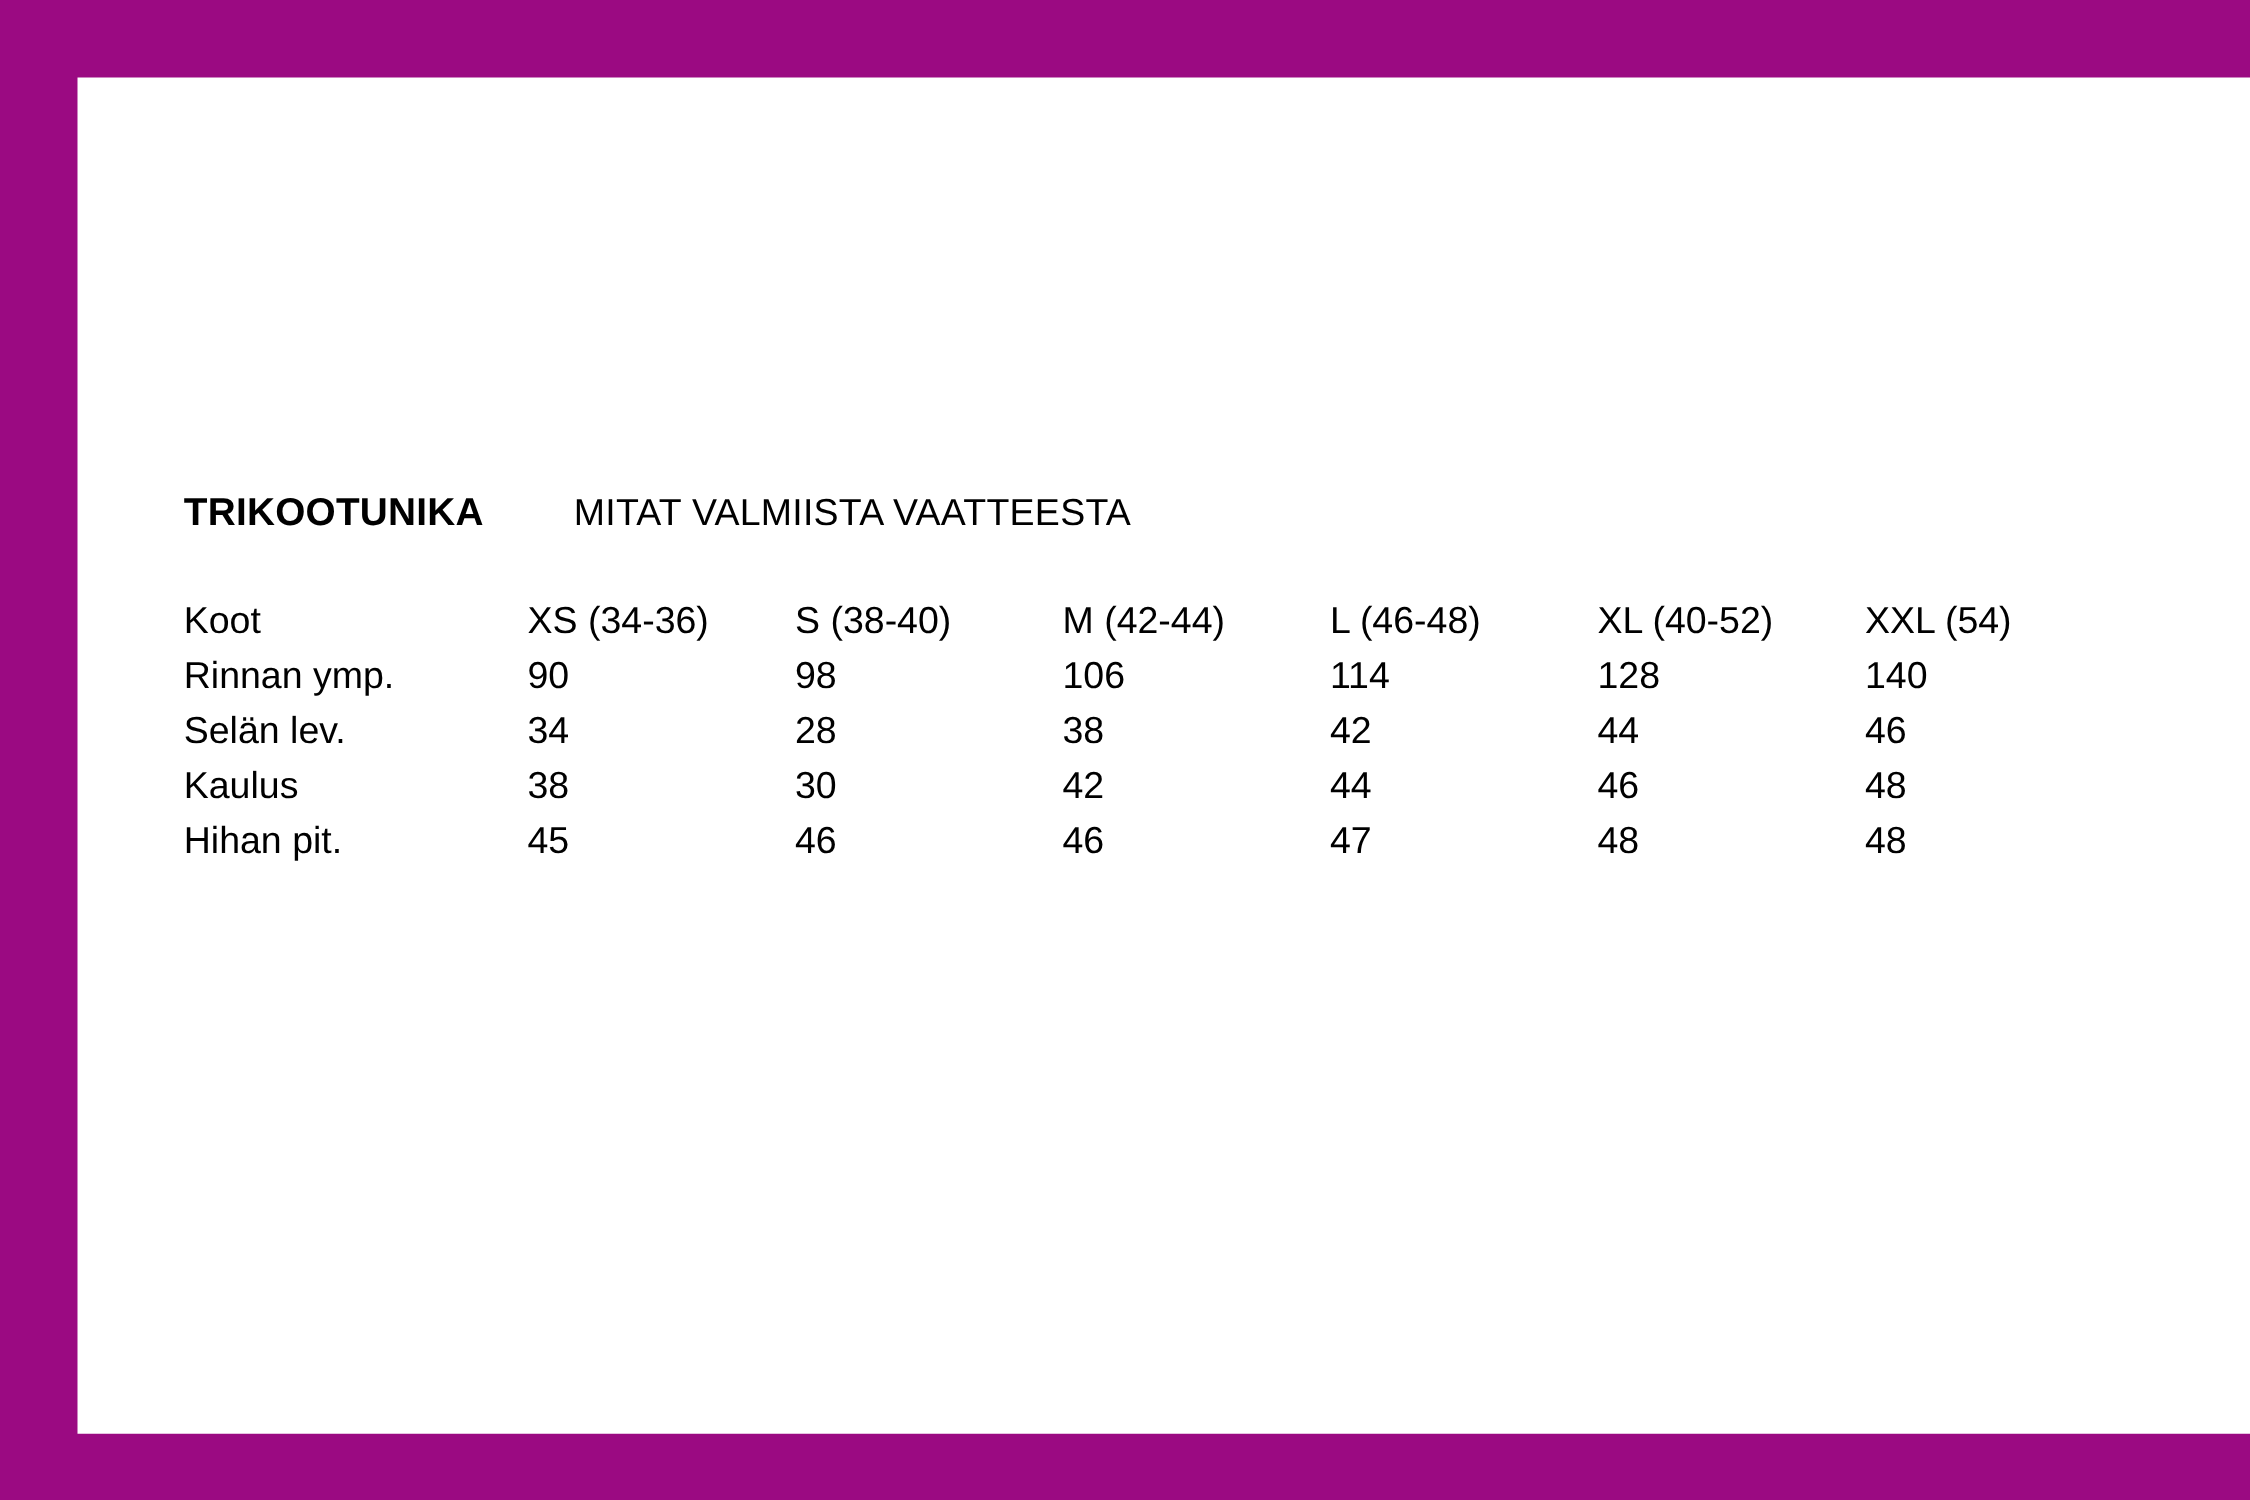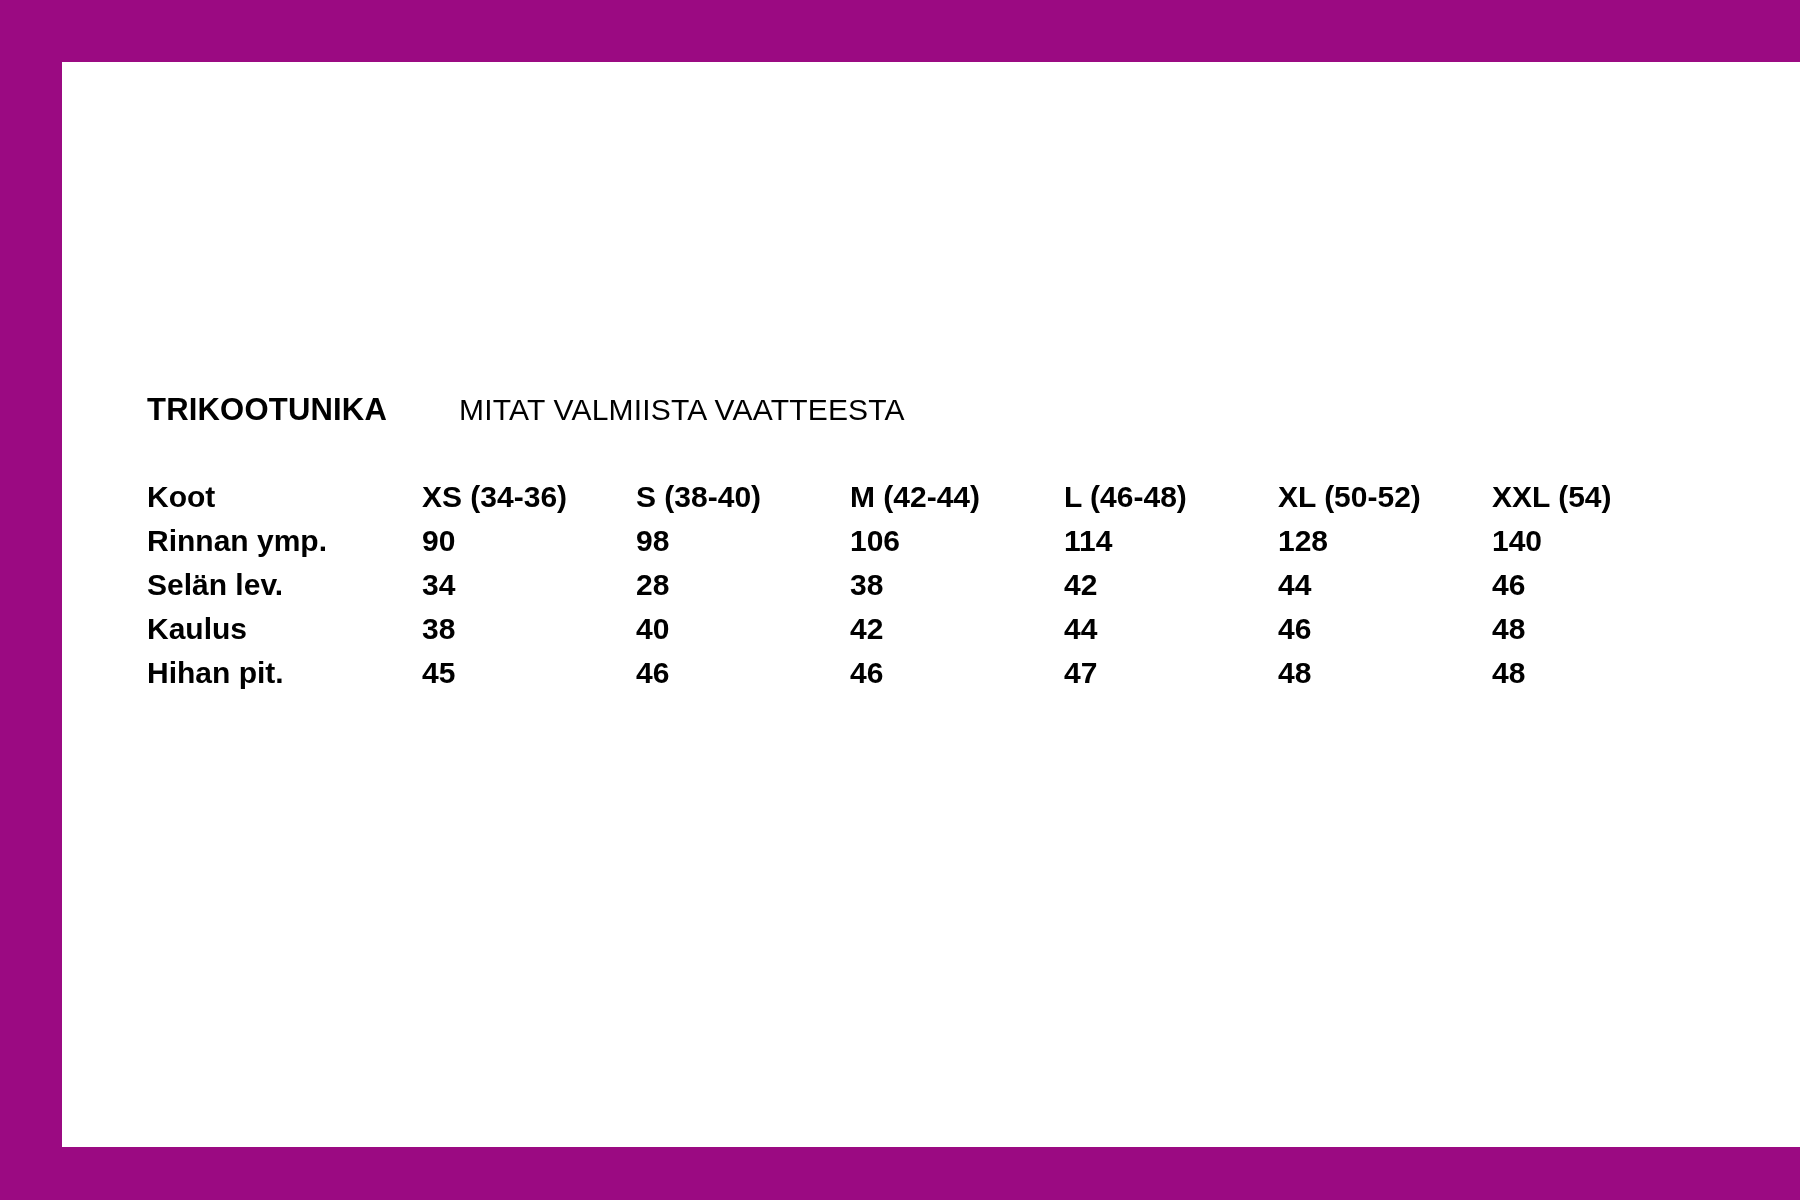--- a/index.html
+++ b/index.html
@@ -49,21 +49,21 @@
   }
   table.size-table {
     border-collapse: collapse;
     font-size: 30px;
     color: #000000;
   }
   table.size-table td {
     padding: 0 0 10px 0;
     vertical-align: baseline;
     white-space: nowrap;
-    font-weight: bold;
+    font-weight: normal;
   }
   table.size-table td.label-col {
     width: 275px;
     min-width: 275px;
   }
   table.size-table td.val-col {
     width: 214px;
     min-width: 214px;
   }
   table.size-table td.val-col-last {
@@ -88,21 +88,21 @@
     </div>
 
     <table class="size-table">
       <tbody>
         <tr>
           <td class="label-col">Koot</td>
           <td class="val-col">XS (34-36)</td>
           <td class="val-col">S (38-40)</td>
           <td class="val-col">M (42-44)</td>
           <td class="val-col">L (46-48)</td>
-          <td class="val-col">XL (50-52)</td>
+          <td class="val-col">XL (40-52)</td>
           <td class="val-col-last">XXL (54)</td>
         </tr>
 
         <tr>
           <td class="label-col">Rinnan ymp.</td>
           <td class="val-col">90</td>
           <td class="val-col">98</td>
           <td class="val-col">106</td>
           <td class="val-col">114</td>
           <td class="val-col">128</td>
@@ -115,21 +115,21 @@
           <td class="val-col">28</td>
           <td class="val-col">38</td>
           <td class="val-col">42</td>
           <td class="val-col">44</td>
           <td class="val-col-last">46</td>
         </tr>
 
         <tr>
           <td class="label-col">Kaulus</td>
           <td class="val-col">38</td>
-          <td class="val-col">40</td>
+          <td class="val-col">30</td>
           <td class="val-col">42</td>
           <td class="val-col">44</td>
           <td class="val-col">46</td>
           <td class="val-col-last">48</td>
         </tr>
 
         <tr>
           <td class="label-col">Hihan pit.</td>
           <td class="val-col">45</td>
           <td class="val-col">46</td>

